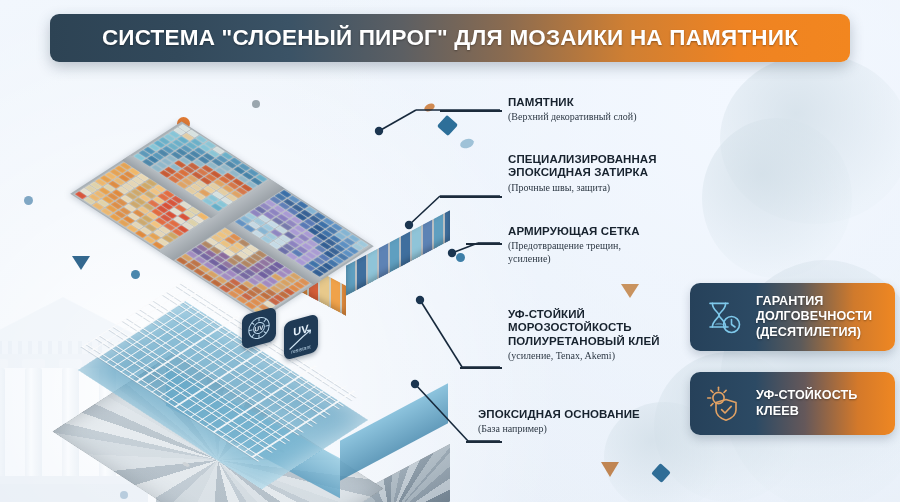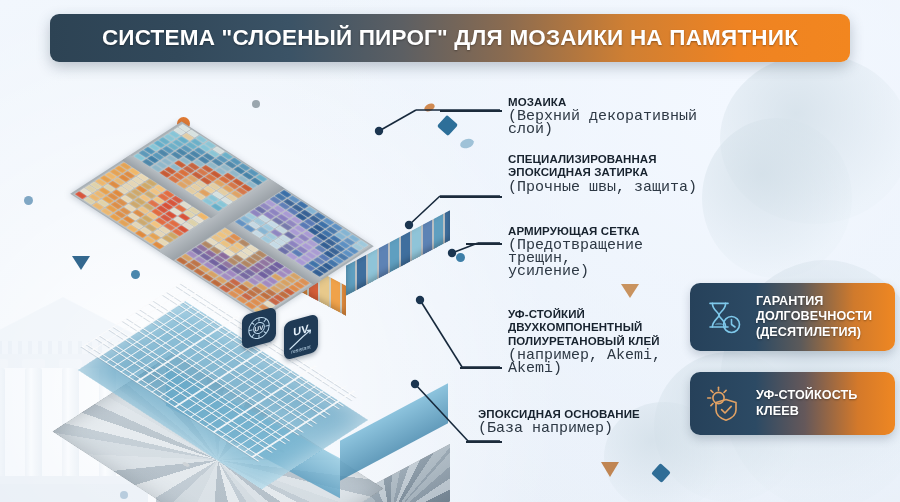--- a/index.html
+++ b/index.html
@@ -161,22 +161,22 @@
   .uv-b2{left:284px;top:318px;width:34px;height:38px;transform:skewY(-15deg);}
   .uv-b1 svg,.uv-b2 svg{display:block;}
 
   
   .callout{position:absolute;}
   .callout .c-title{
     font-size:11.5px;font-weight:bold;color:#17222e;line-height:13.4px;letter-spacing:.1px;
     font-family:"Liberation Sans","DejaVu Sans",sans-serif;white-space:pre-line;
   }
   .callout .c-sub{
-    font-size:15px;color:#2d3844;line-height:13px;margin-top:1px;
-    font-family:Liberation Mono, monospace;white-space:pre-line;
+    font-size:10px;color:#2d3844;line-height:13px;margin-top:1px;
+    font-family:Liberation Serif, serif;white-space:pre-line;
   }
   .c-rule{position:absolute;height:1.6px;background:#1c2b3b;}
   .lead{position:absolute;overflow:visible;pointer-events:none;}
   .lead line{stroke:#17293c;stroke-width:1.6;}
   .lead circle{fill:#1b3category;}
   .lead circle{fill:#1b3550;}
 
   
   .feat{
     position:absolute;left:690px;width:205px;border-radius:10px;
@@ -726,41 +726,41 @@
     <circle cx="415" cy="384" r="4.2"></circle>
   </svg>
 
   <div class="c-rule" style="left:440px;top:110px;width:62px;"></div>
   <div class="c-rule" style="left:440px;top:196px;width:62px;"></div>
   <div class="c-rule" style="left:466px;top:243px;width:36px;"></div>
   <div class="c-rule" style="left:460px;top:367px;width:42px;"></div>
   <div class="c-rule" style="left:466px;top:441px;width:36px;"></div>
 
   <div class="callout" style="left:508px;top:96px;width:190px;">
-    <div class="c-title">МОЗАИКА</div>
+    <div class="c-title">ПАМЯТНИК</div>
     <div class="c-sub">(Верхний декоративный слой)</div>
   </div>
 
   <div class="callout" style="left:508px;top:225px;width:190px;">
     <div class="c-title">АРМИРУЮЩАЯ СЕТКА</div>
     <div class="c-sub">(Предотвращение трещин,
 усиление)</div>
   </div>
 
   <div class="callout" style="left:508px;top:153px;width:190px;">
     <div class="c-title">СПЕЦИАЛИЗИРОВАННАЯ
 ЭПОКСИДНАЯ ЗАТИРКА</div>
     <div class="c-sub">(Прочные швы, защита)</div>
   </div>
 
   <div class="callout" style="left:508px;top:308px;width:190px;">
     <div class="c-title">УФ-СТОЙКИЙ
-ДВУХКОМПОНЕНТНЫЙ
+МОРОЗОСТОЙКОСТЬ
 ПОЛИУРЕТАНОВЫЙ КЛЕЙ</div>
-    <div class="c-sub">(например, Akemi, Akemi)</div>
+    <div class="c-sub">(усиление, Tenax, Akemi)</div>
   </div>
 
   <div class="callout" style="left:478px;top:408px;width:200px;">
     <div class="c-title">ЭПОКСИДНАЯ ОСНОВАНИЕ</div>
     <div class="c-sub">(База например)</div>
   </div>
 
 
 
   <div class="feat f4">

